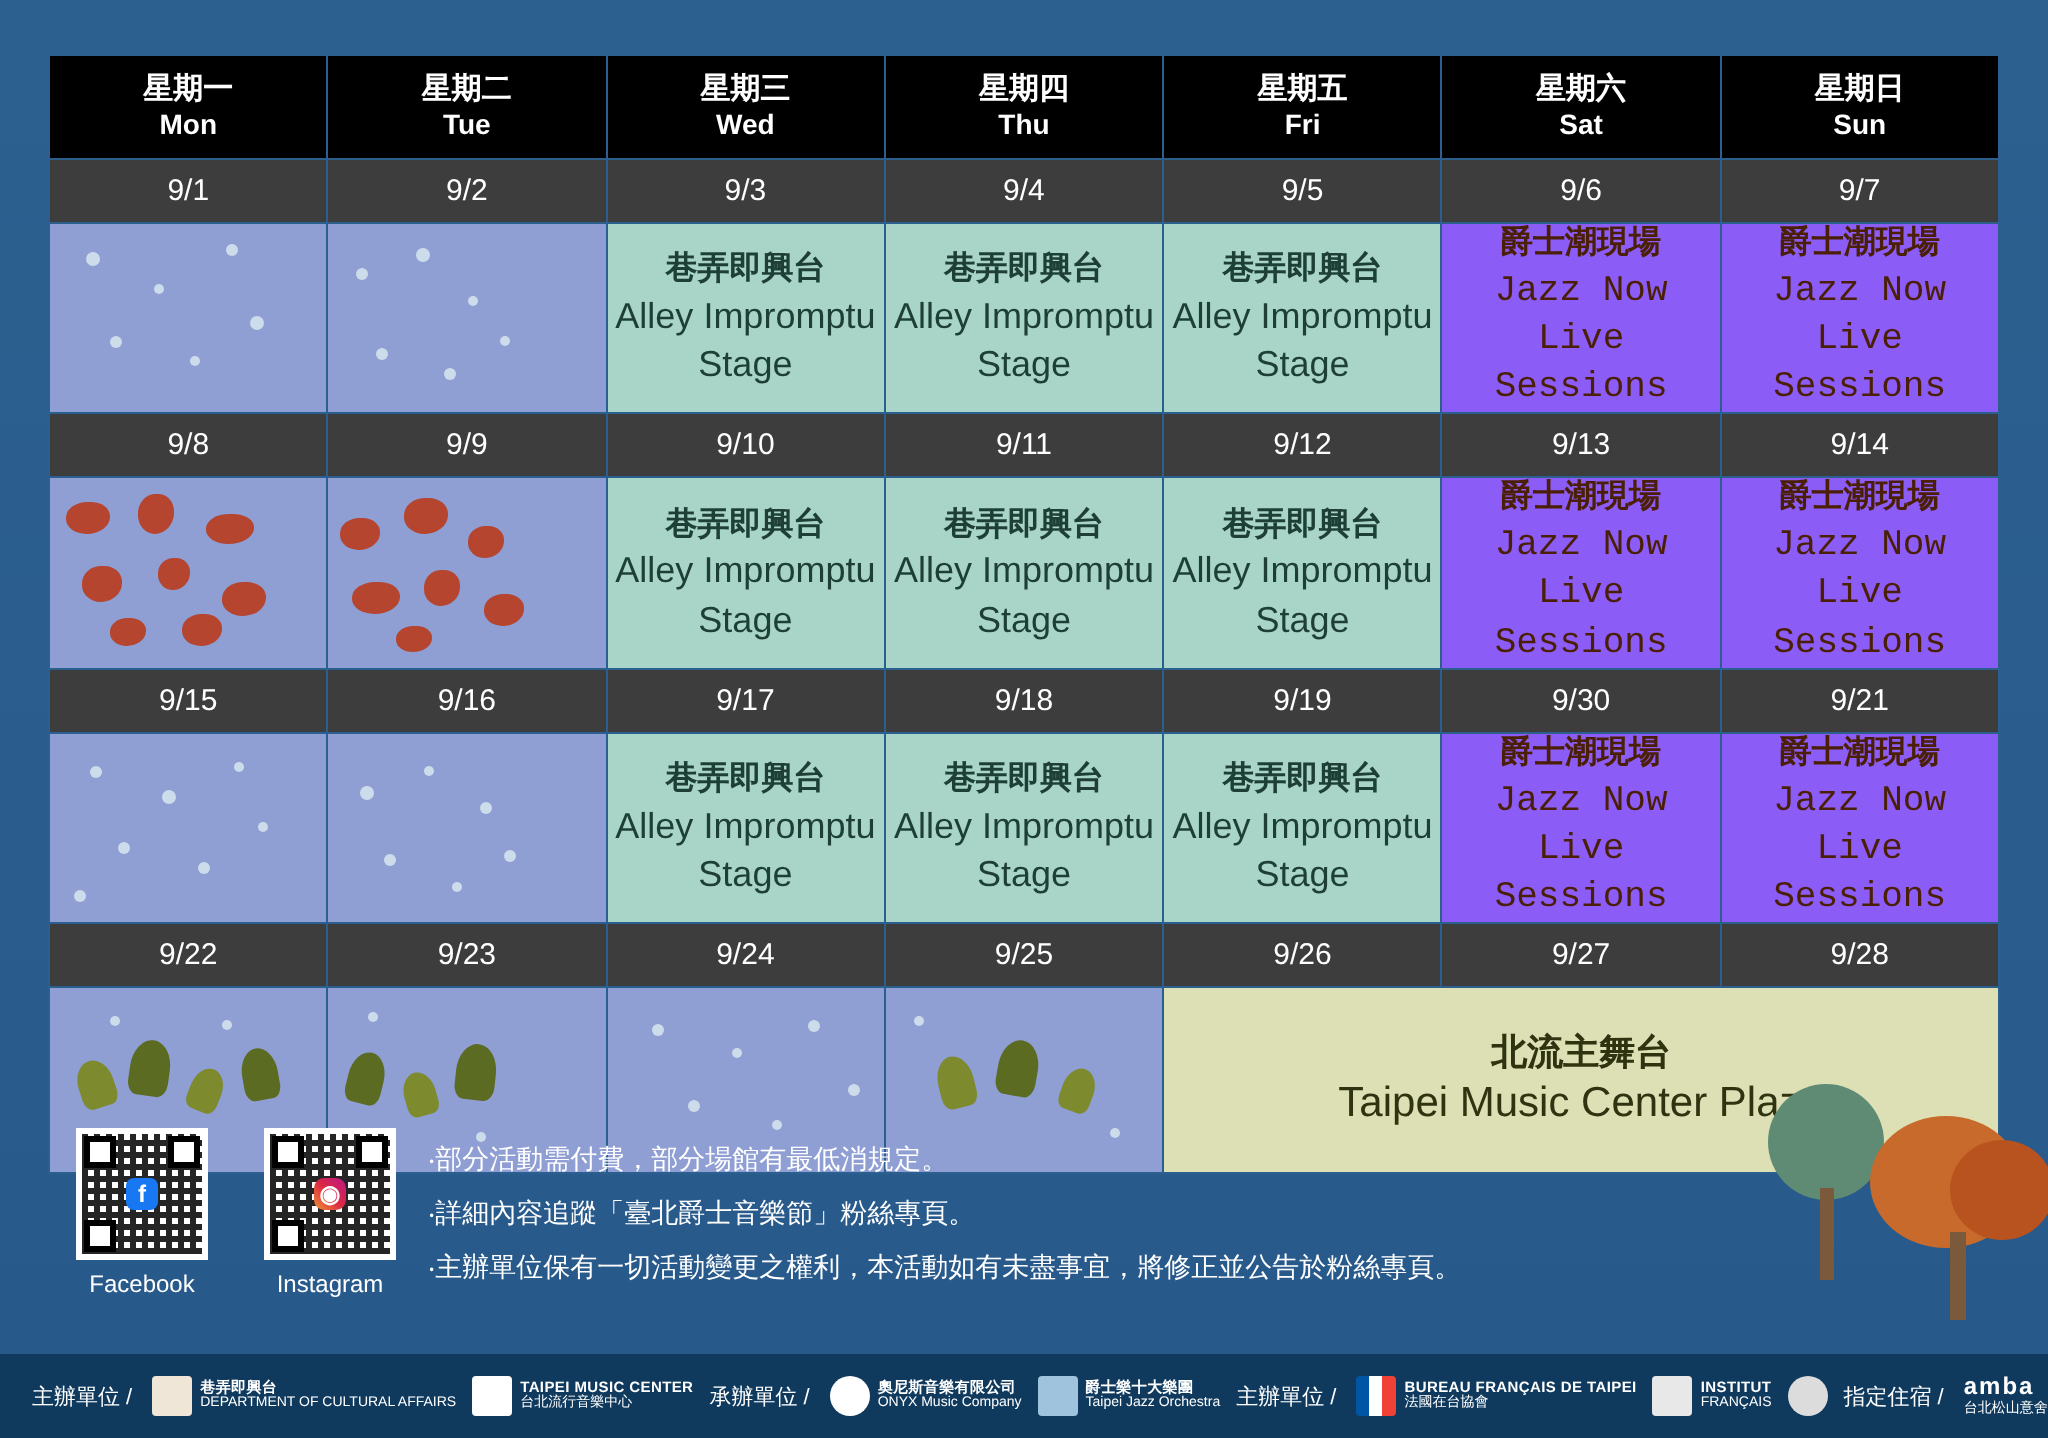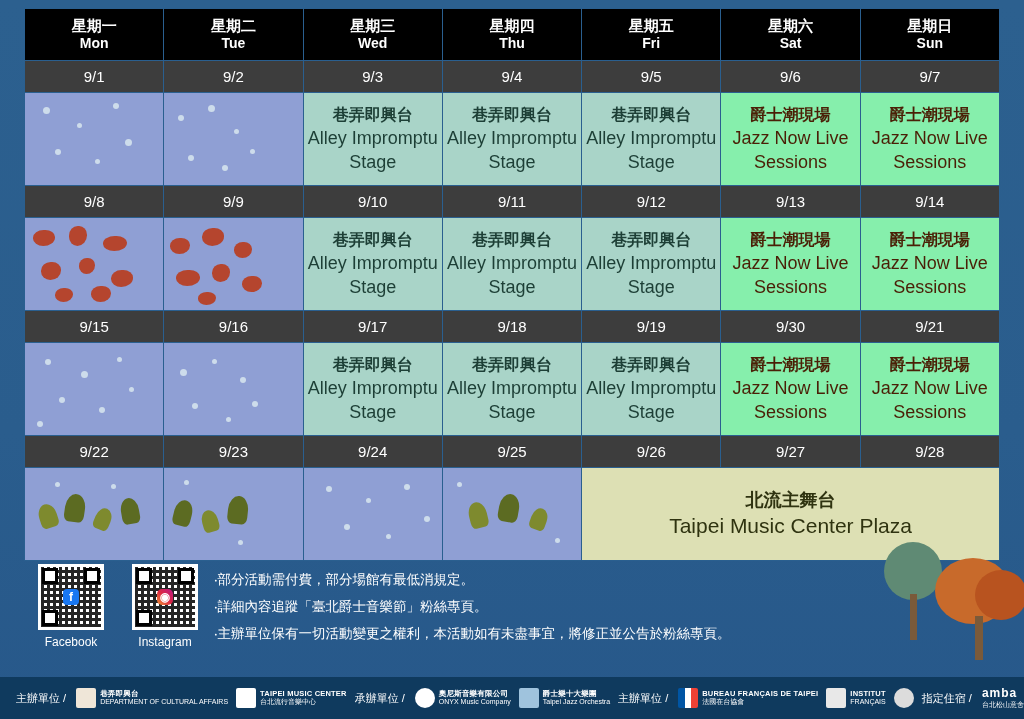--- a/index.html
+++ b/index.html
@@ -27,21 +27,21 @@
     position: relative;
     z-index: 2;
     width: 1024px;
     height: 719px;
   }
 
   
   .calendar {
     position: absolute;
     left: 24px;
-    top: 8px;
+    top: 27px;
     width: 976px;
     border-collapse: collapse;
     table-layout: fixed;
   }
   .calendar td, .calendar th {
     border: 1px solid #2a5f8f;
     padding: 0;
   }
   .hdr-cell {
     background: #000000;
@@ -64,21 +64,21 @@
   .event-cell {
     height: 93px;
     text-align: center;
     vertical-align: middle;
     line-height: 1.35;
   }
   .ev-cn { font-size: 16px; font-weight: bold; display: block; }
   .ev-en { font-size: 18px; display: block; }
 
   .ev-teal { background: #a9d4c8; color: #1d3f36; }
-  .ev-orange { background: #86efac; color: #4a1f06; }
+  .ev-orange { background: #8b5cf6; color: #4a1f06; font-family: Liberation Mono, monospace; }
   .ev-olive { background: #dde0b4; color: #2f3310; }
 
   
   .art-cell {
     background: #8f9fd4;
     position: relative;
     overflow: hidden;
   }
   .art-cell .dots { position: absolute; inset: 0; }
   .art-cell .dot {

